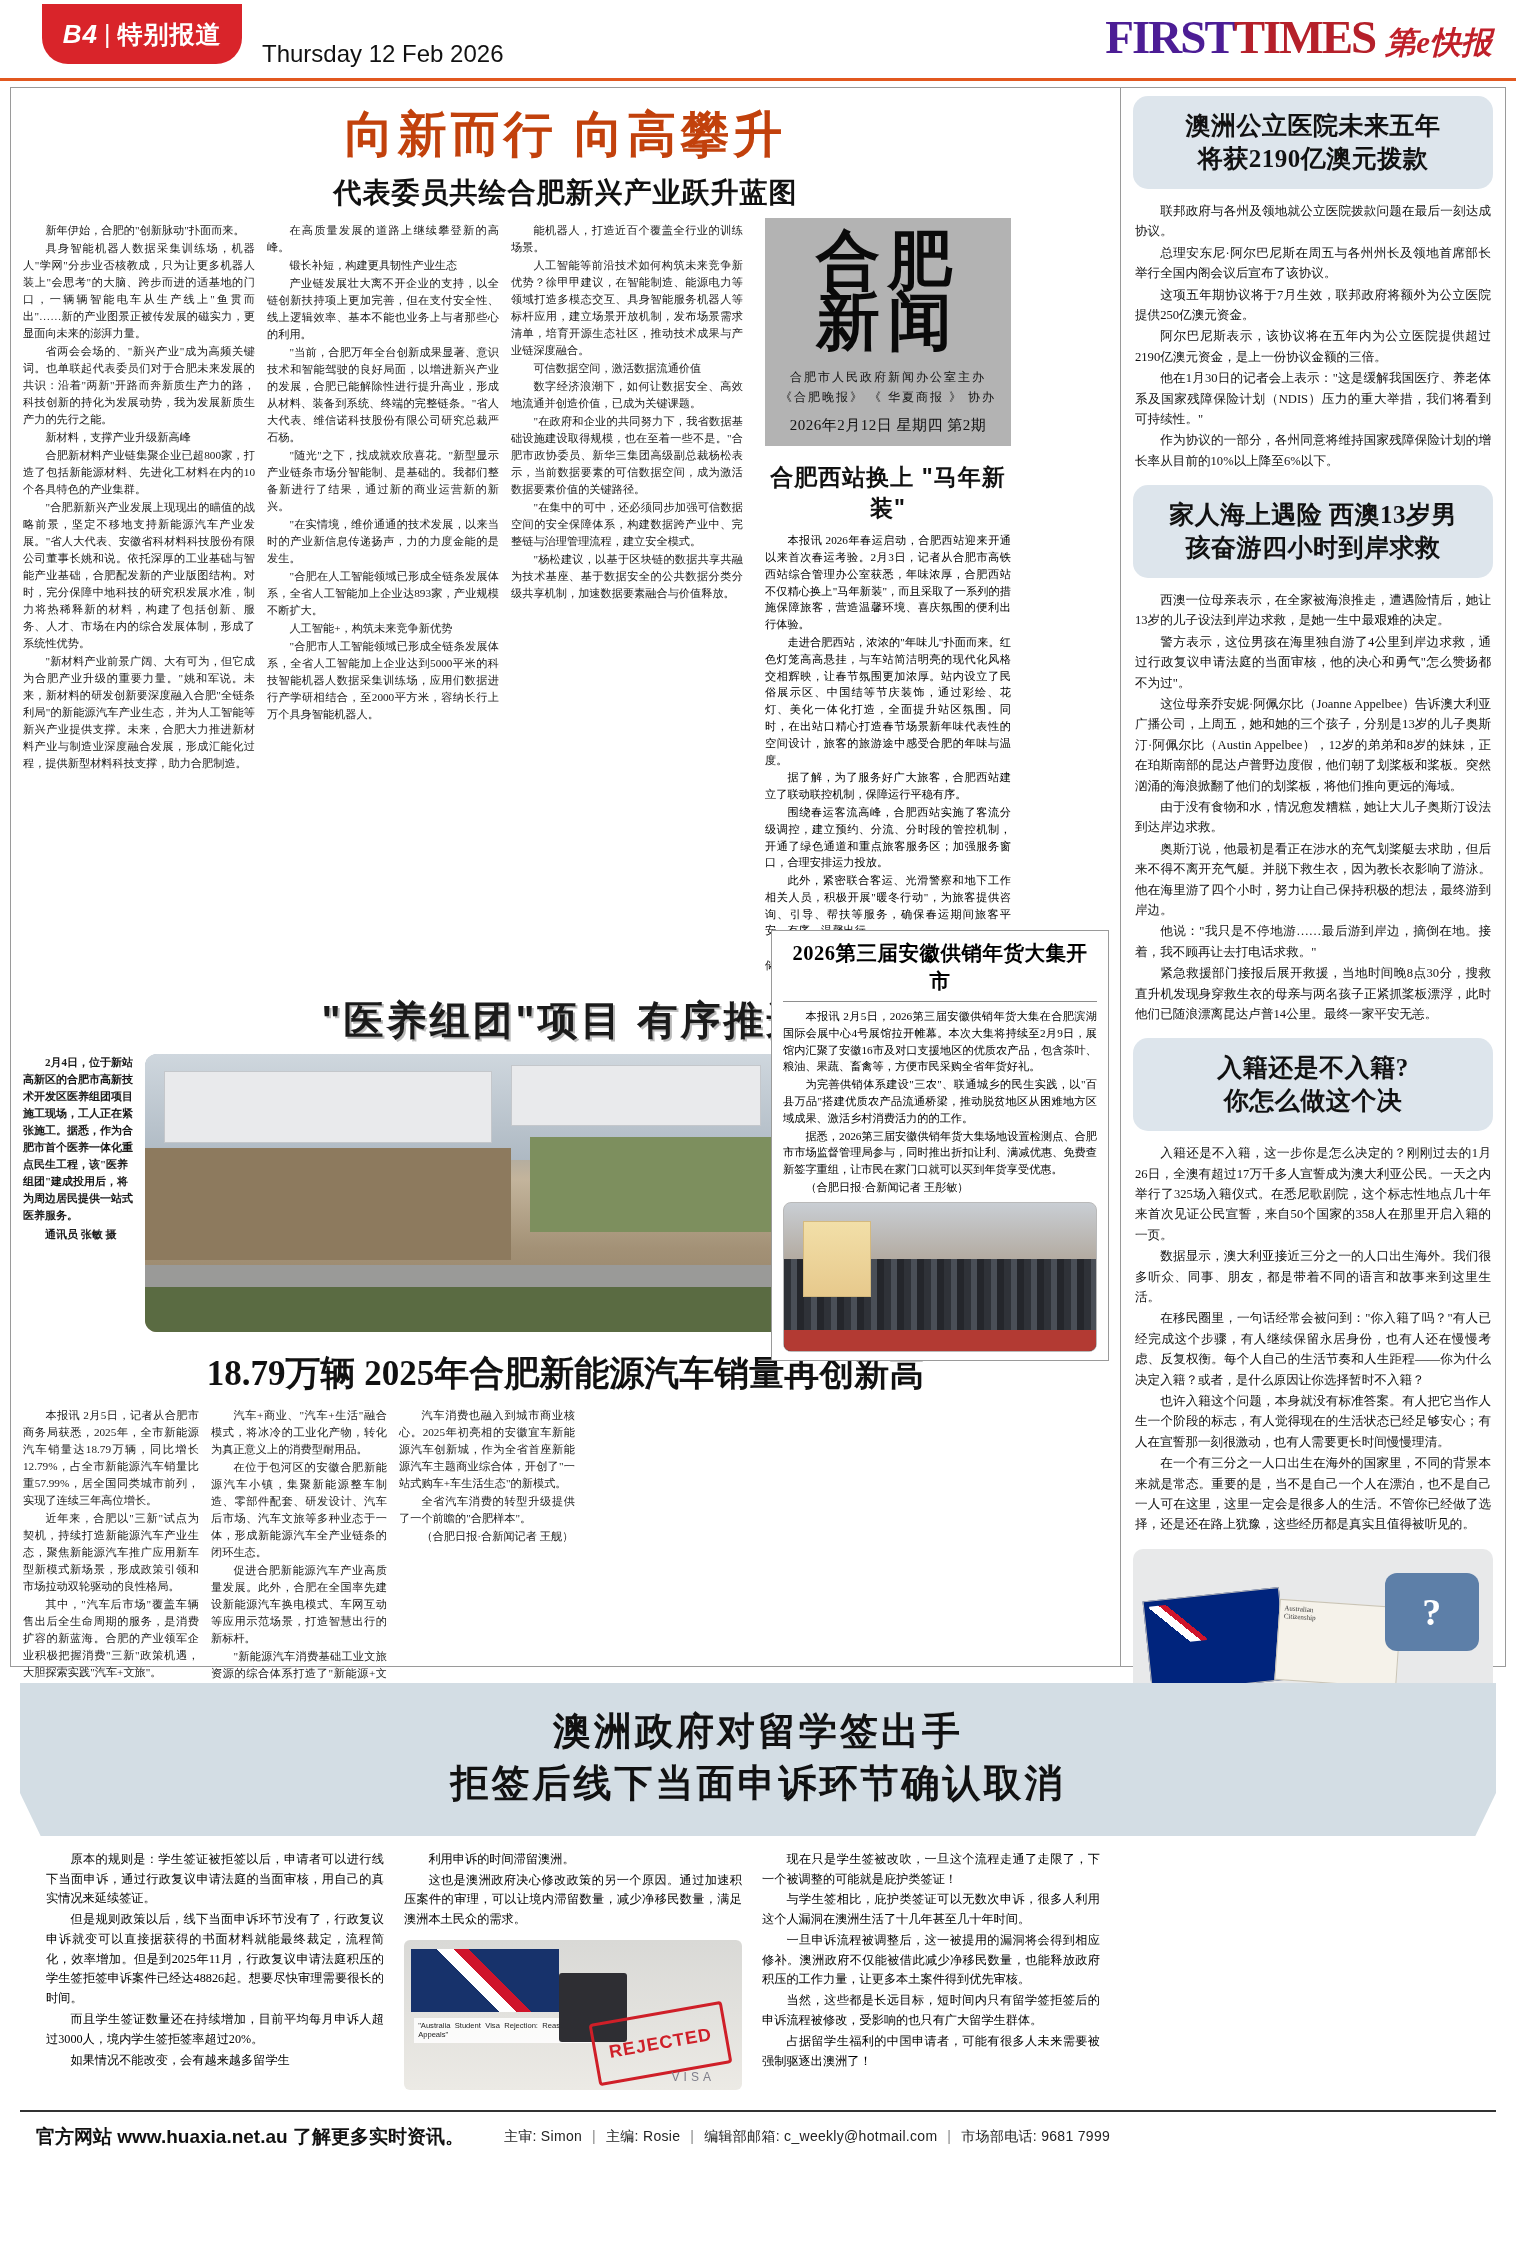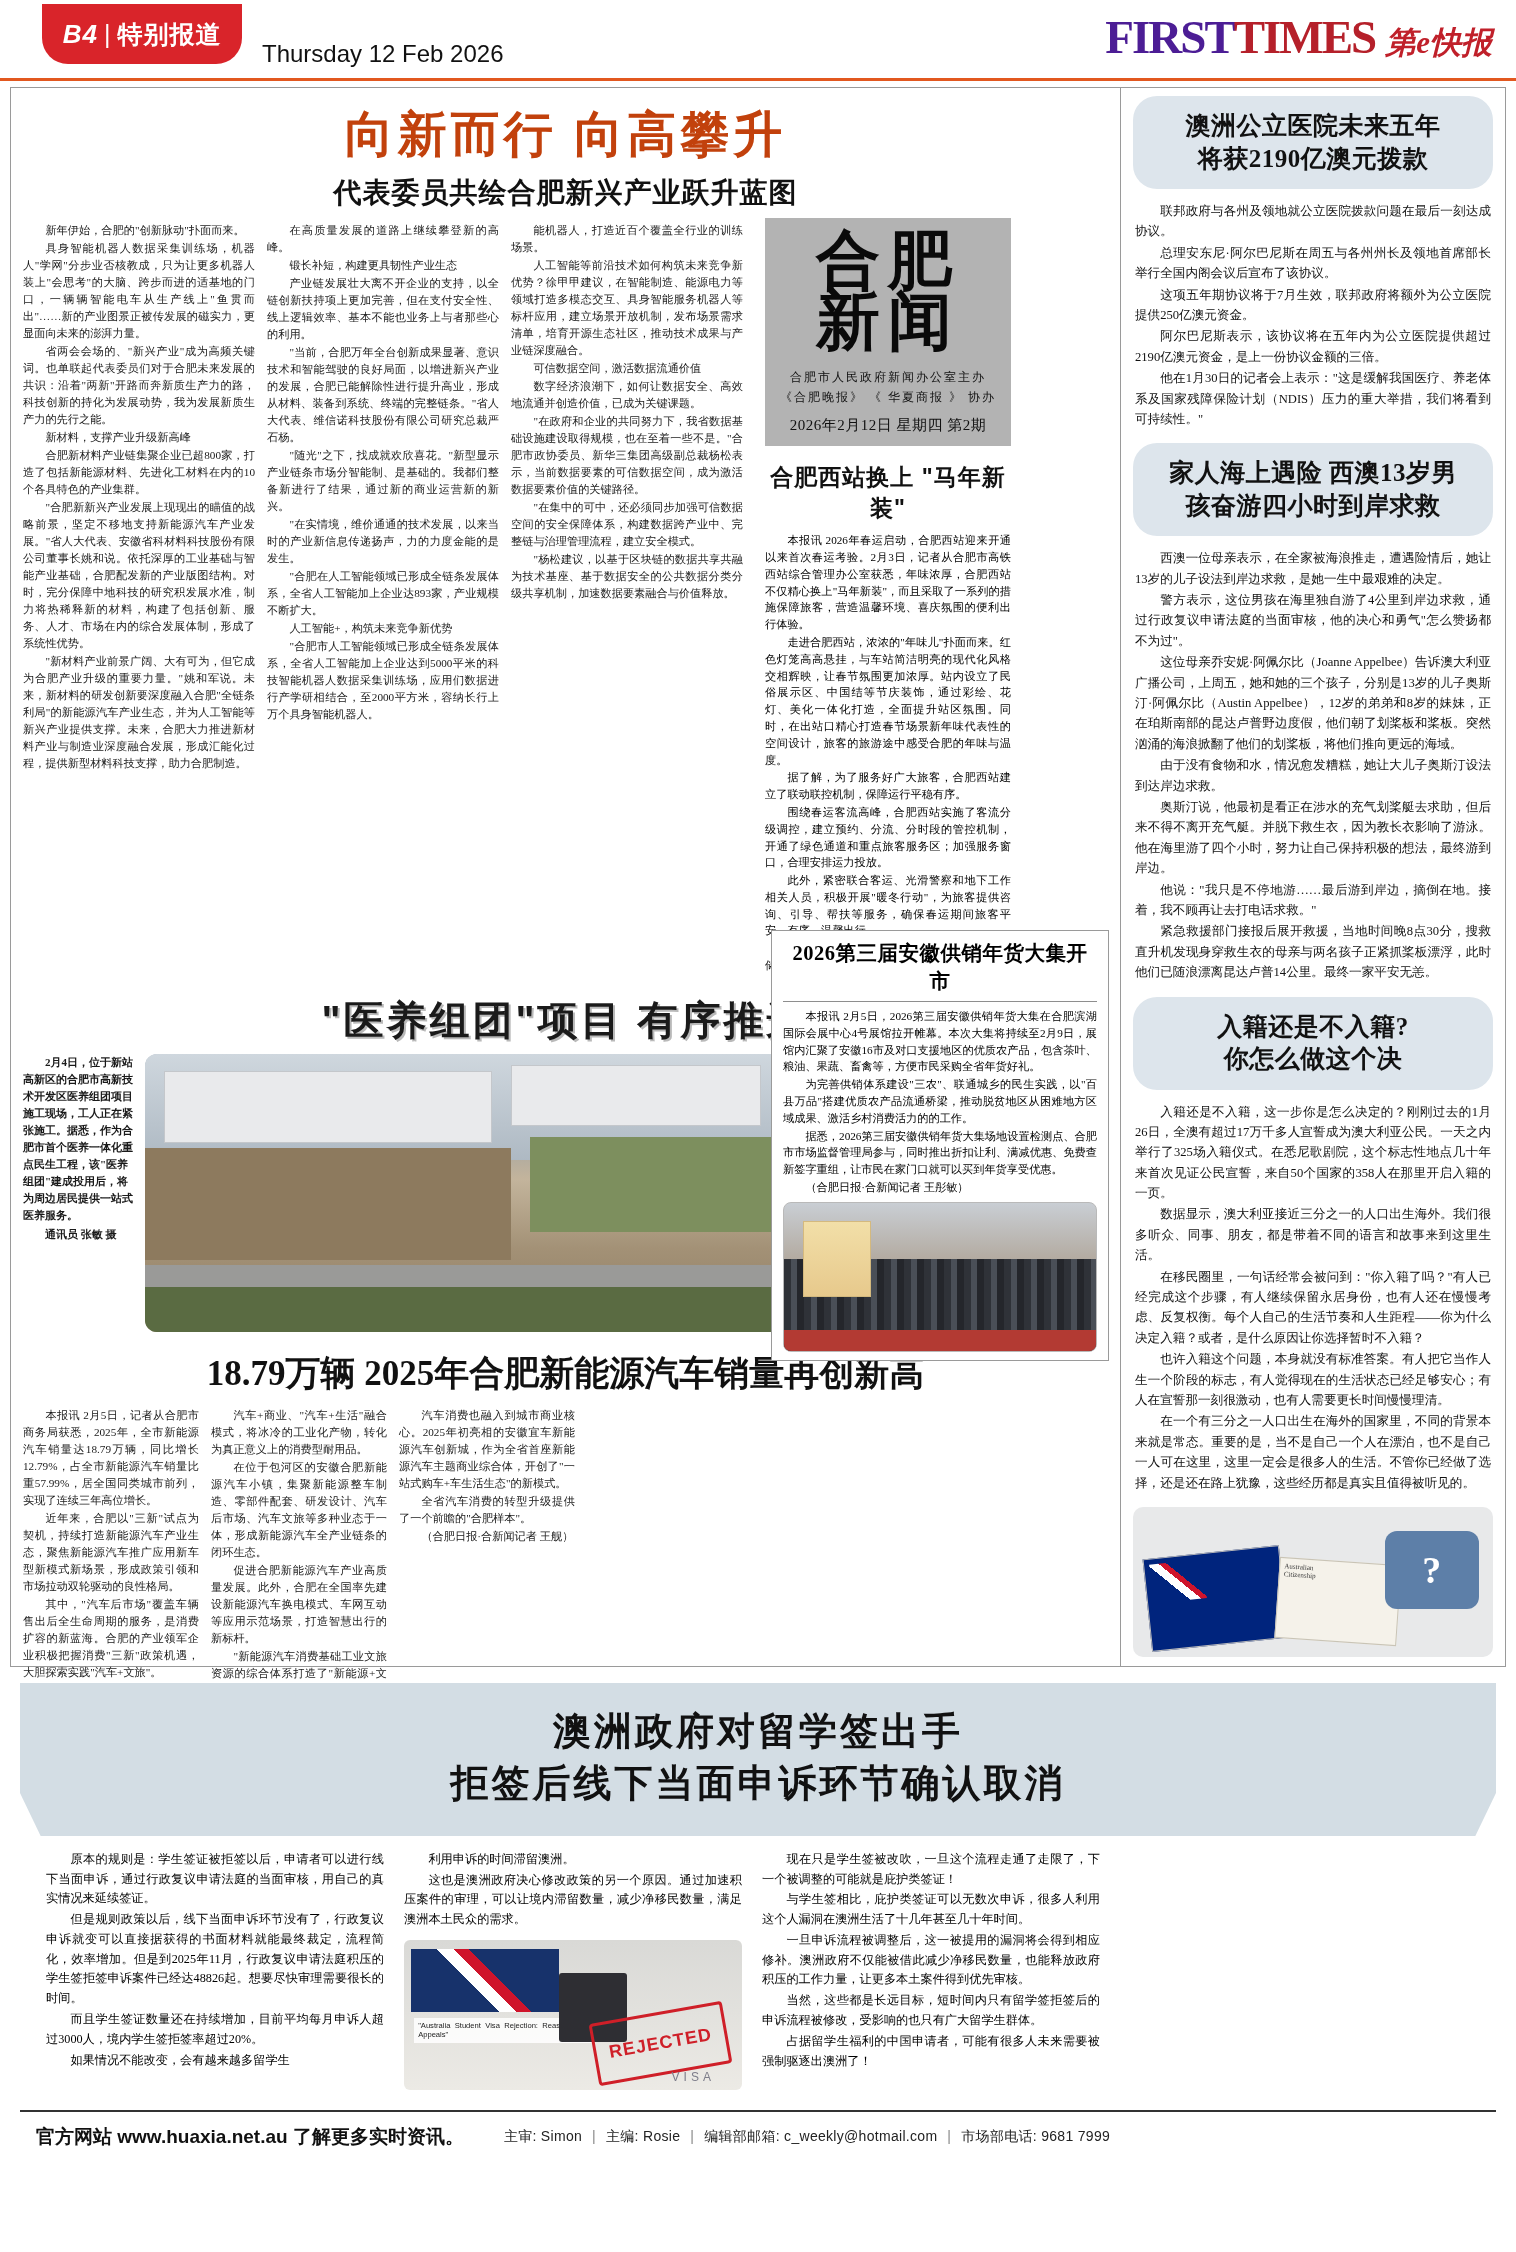--- a/index.html
+++ b/index.html
@@ -150,21 +150,21 @@
     position:relative; overflow:hidden;
   }
   .fp-crowd { position:absolute; bottom:0; left:0; right:0; height:62%;
     background:repeating-linear-gradient(90deg,#2f3238 0 7px,#4a4f57 7px 13px,#24262b 13px 20px); }
   .fp-red { position:absolute; bottom:0; left:0; right:0; height:14%; background:#b33a33; }
   .fp-banner { position:absolute; left:6%; top:12%; width:22%; height:52%;
     background:linear-gradient(#f2dfa8,#e7c98c); border:1px solid #d4b97e;}
 
   
   .r-head {
-    background:#dde5ec; border-radius:24px; padding:14px 10px;
+    background:#dde5ec; border-radius:15px; padding:14px 10px;
     text-align:center; font-family:"Liberation Serif", serif;
     font-weight:bold; font-size:25px; line-height:1.3; color:#111;
     letter-spacing:0.5px;
   }
   .r-body { font-size:12.6px; line-height:1.62; text-align:justify; margin:12px 2px 14px; color:#111; }
   .r-body p { text-indent:2em; margin-bottom:1px; }
 
   .cit-photo {
     margin-top:10px; height:150px; border-radius:10px; overflow:hidden;
     position:relative; background:#e8e9ea;
@@ -372,20 +372,21 @@
       </div>
 
       <div class="right-col">
         <div class="r-head">澳洲公立医院未来五年<br>将获2190亿澳元拨款</div>
         <div class="r-body">
             <p>联邦政府与各州及领地就公立医院拨款问题在最后一刻达成协议。</p>
             <p>总理安东尼·阿尔巴尼斯在周五与各州州长及领地首席部长举行全国内阁会议后宣布了该协议。</p>
             <p>这项五年期协议将于7月生效，联邦政府将额外为公立医院提供250亿澳元资金。</p>
             <p>阿尔巴尼斯表示，该协议将在五年内为公立医院提供超过2190亿澳元资金，是上一份协议金额的三倍。</p>
             <p>他在1月30日的记者会上表示："这是缓解我国医疗、养老体系及国家残障保险计划（NDIS）压力的重大举措，我们将看到可持续性。"</p>
+            <p>作为协议的一部分，各州同意将维持国家残障保险计划的增长率从目前的10%以上降至6%以下。</p>
           </div>
 
         <div class="r-head">家人海上遇险 西澳13岁男<br>孩奋游四小时到岸求救</div>
         <div class="r-body">
             <p>西澳一位母亲表示，在全家被海浪推走，遭遇险情后，她让13岁的儿子设法到岸边求救，是她一生中最艰难的决定。</p>
             <p>警方表示，这位男孩在海里独自游了4公里到岸边求救，通过行政复议申请法庭的当面审核，他的决心和勇气"怎么赞扬都不为过"。</p>
             <p>这位母亲乔安妮·阿佩尔比（Joanne Appelbee）告诉澳大利亚广播公司，上周五，她和她的三个孩子，分别是13岁的儿子奥斯汀·阿佩尔比（Austin Appelbee），12岁的弟弟和8岁的妹妹，正在珀斯南部的昆达卢普野边度假，他们朝了划桨板和桨板。突然汹涌的海浪掀翻了他们的划桨板，将他们推向更远的海域。</p>
             <p>由于没有食物和水，情况愈发糟糕，她让大儿子奥斯汀设法到达岸边求救。</p>
             <p>奥斯汀说，他最初是看正在涉水的充气划桨艇去求助，但后来不得不离开充气艇。并脱下救生衣，因为教长衣影响了游泳。他在海里游了四个小时，努力让自己保持积极的想法，最终游到岸边。</p>
             <p>他说："我只是不停地游……最后游到岸边，摘倒在地。接着，我不顾再让去打电话求救。"</p>

